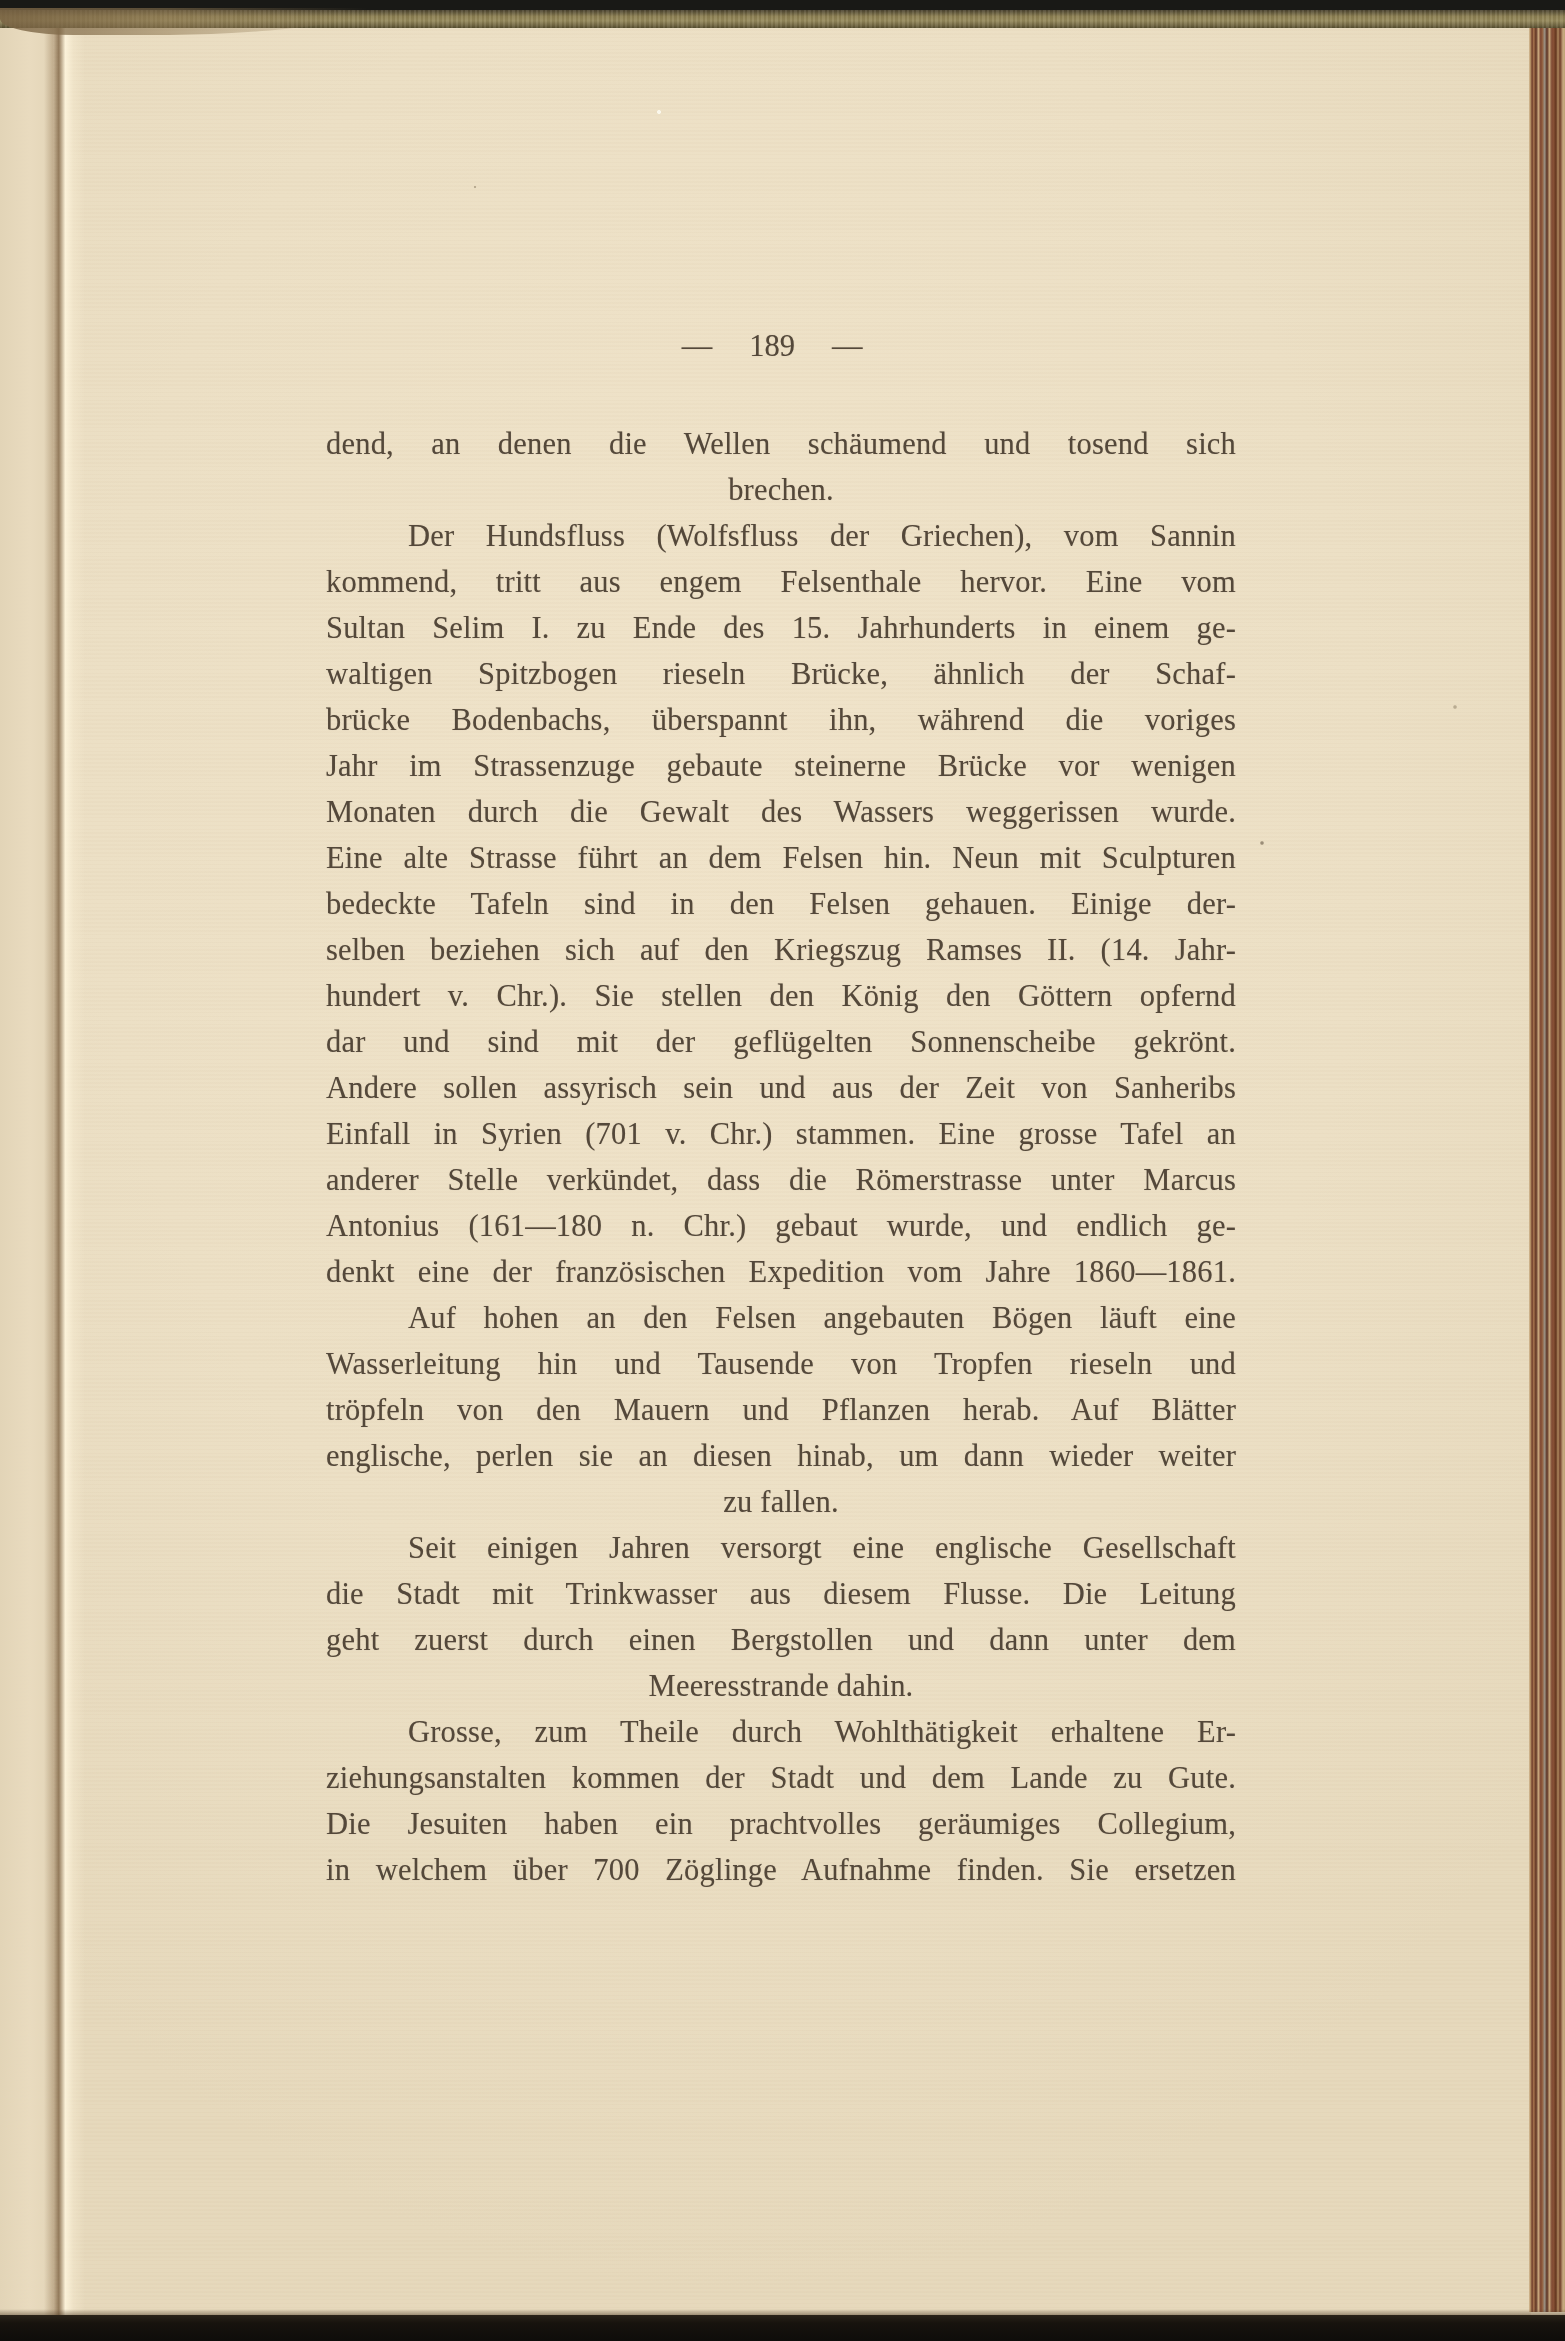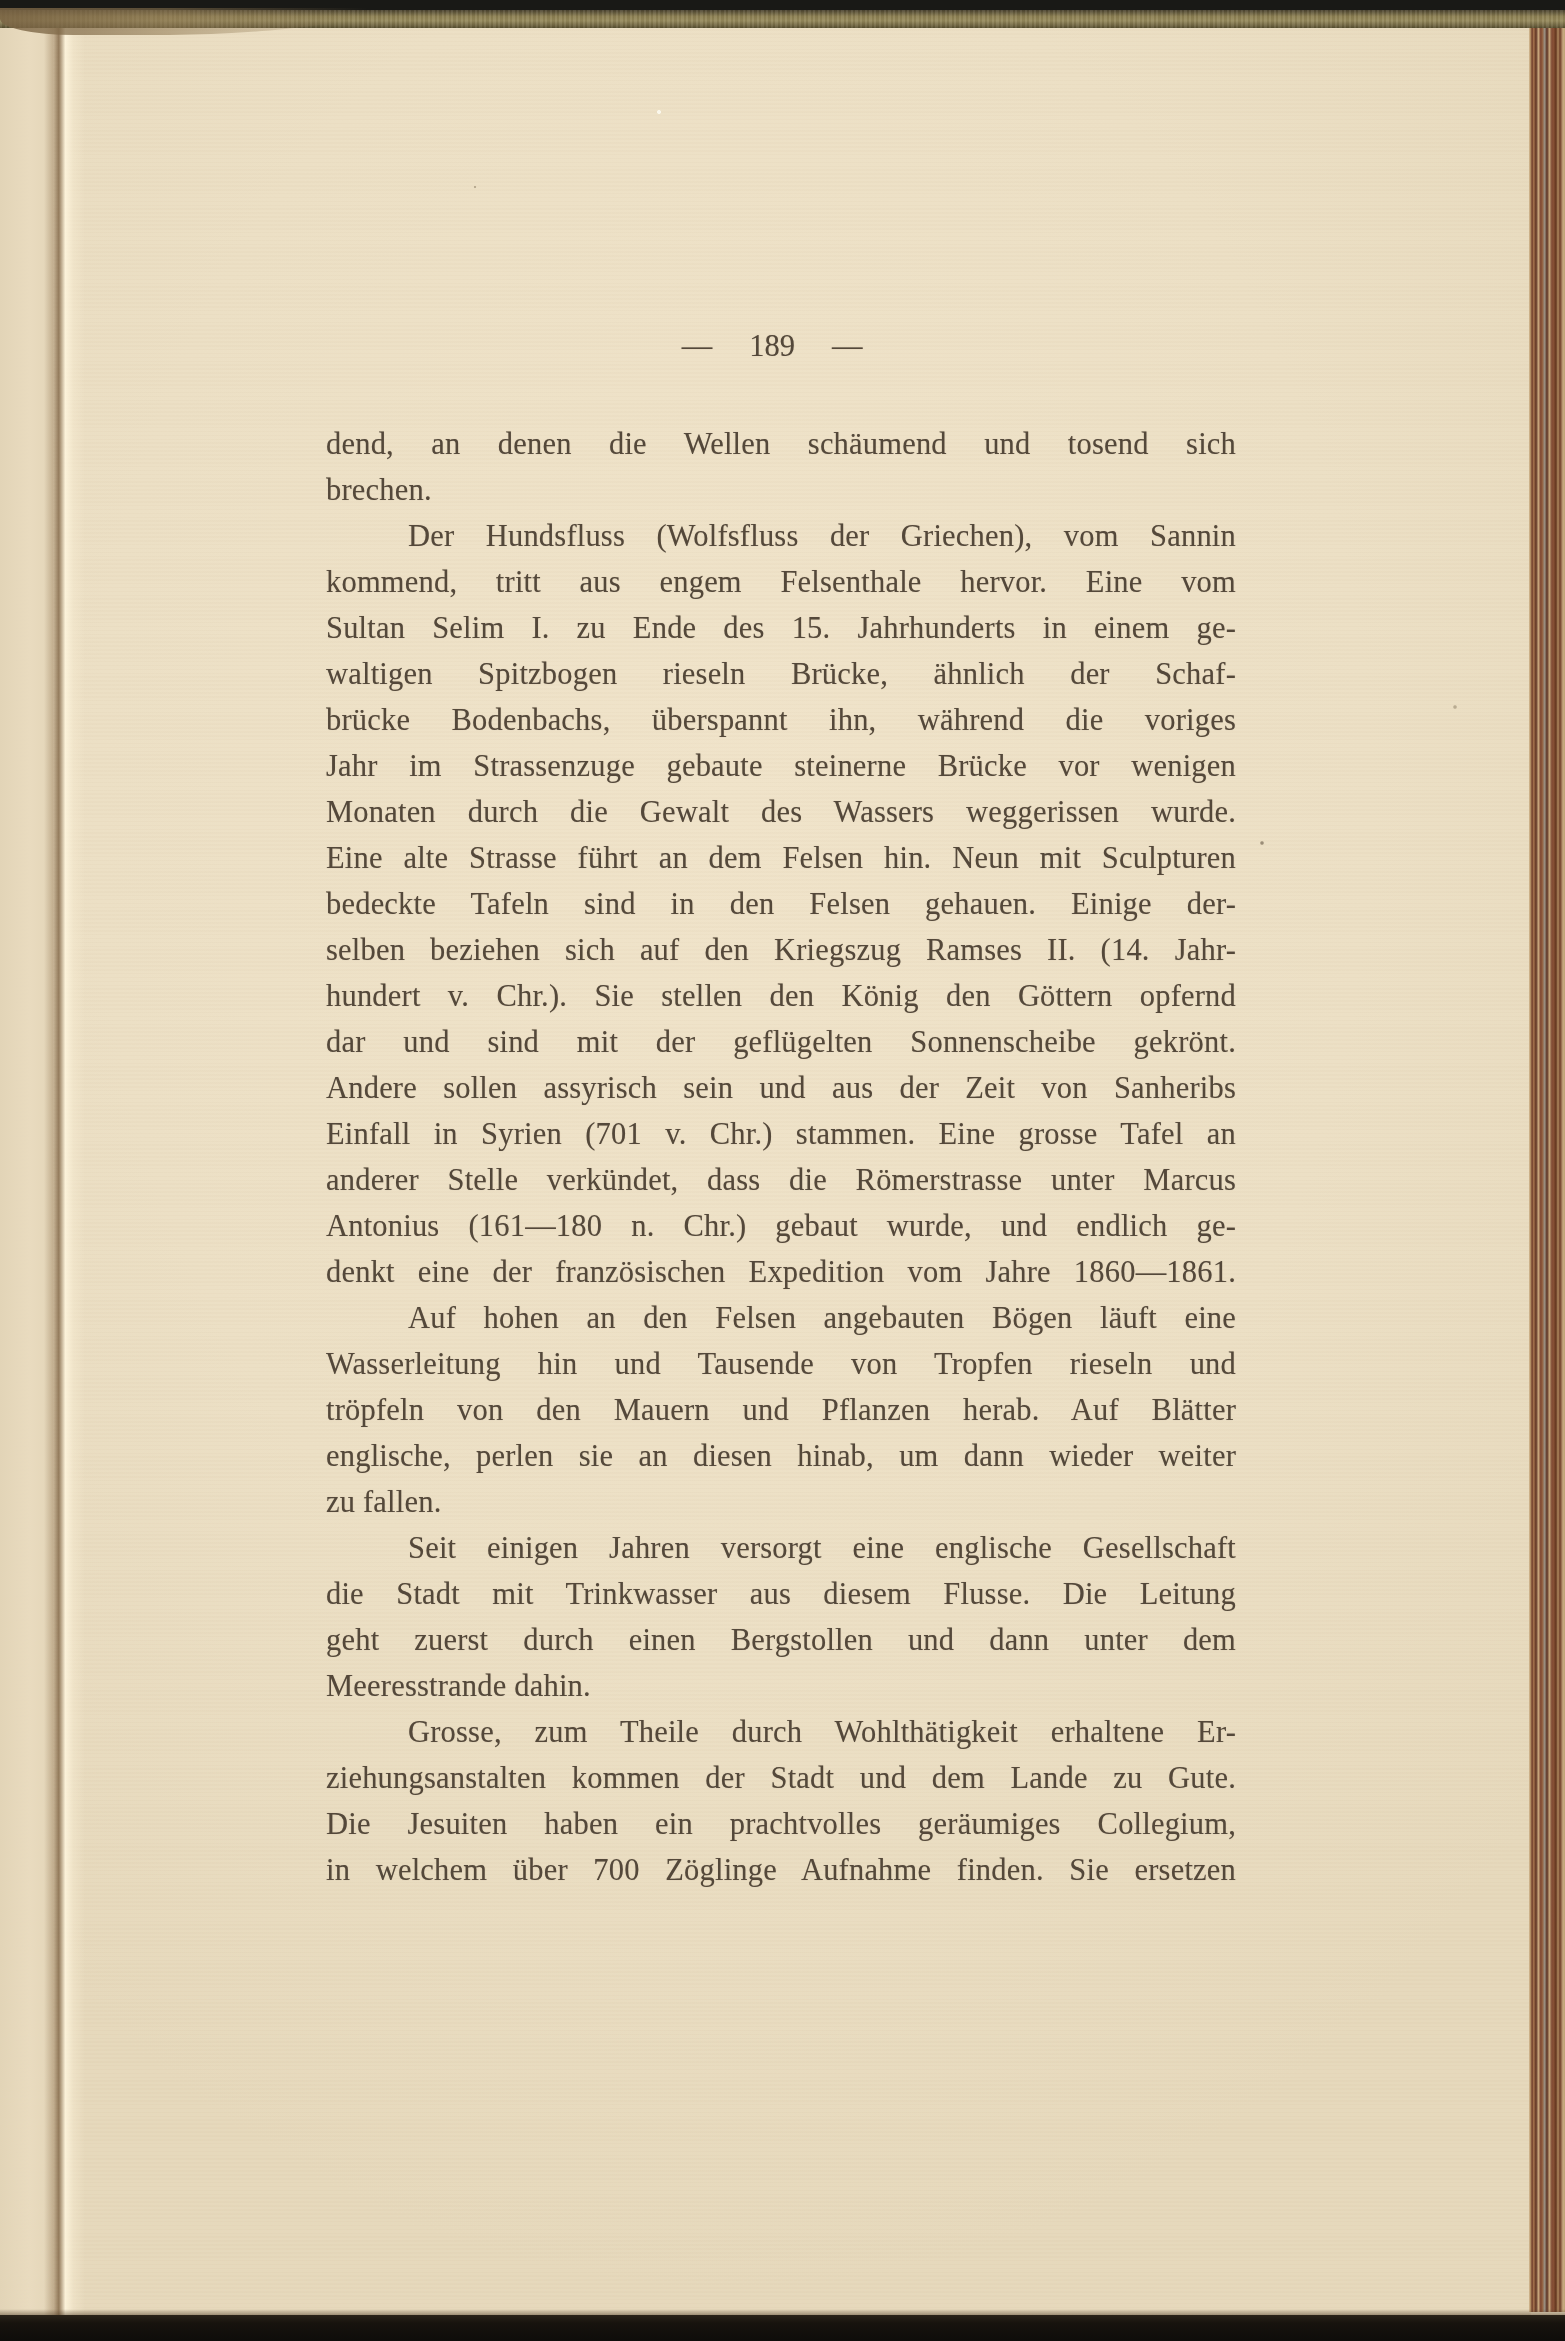--- a/index.html
+++ b/index.html
@@ -92,21 +92,21 @@
 
   
   .text-block {
     position: absolute; left: 317px; top: 398px; width: 910px;
     color: #54483a;
     font-size: 30.5px;
     line-height: 46px;
     letter-spacing: 0.2px;
     text-shadow: 0 0 0.8px rgba(84,72,58,0.32);
   }
-  .text-line { height: 46px; white-space: normal; }
+  .text-line { height: 46px; white-space: normal; text-align: center; }
   .text-line.just { text-align: justify; text-align-last: justify; }
   .text-line.indent { padding-left: 82px; }
 </style>
 </head>
 <body>
 
 <div class="photo">
 
   <div class="page">
     <div class="header" style="left:265px; top:299px;">

